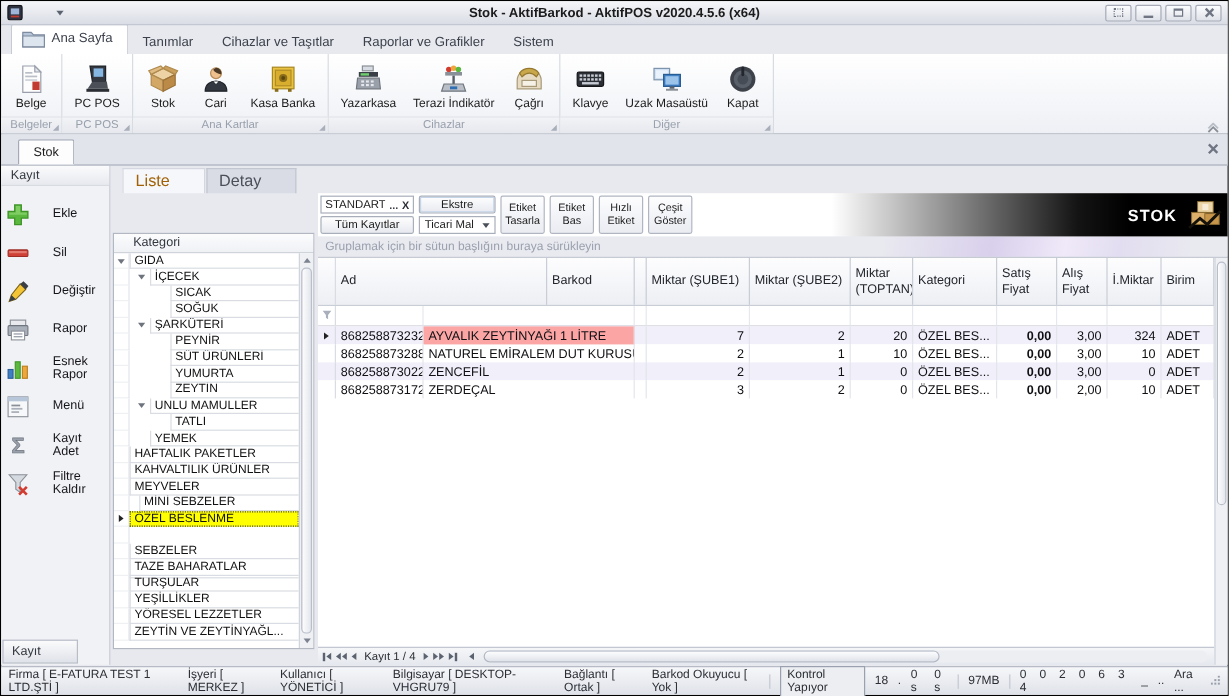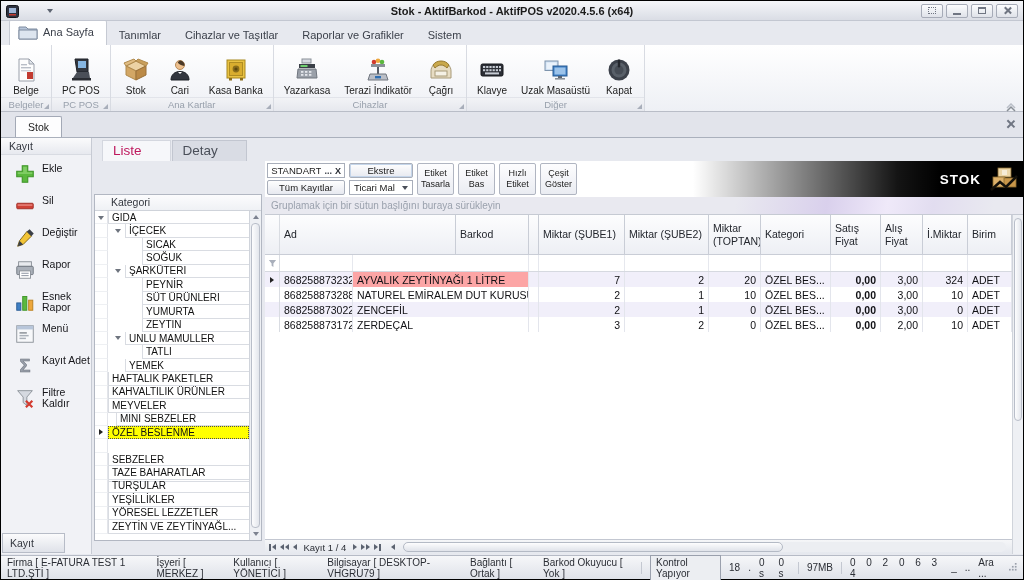--- a/index.html
+++ b/index.html
@@ -27,21 +27,21 @@
 
   
   .ribbon-tabs { height:24px; display:flex; align-items:flex-end; padding-left:8px; background:#e7e9ef; }
   .rtab { font-size:11px; color:#3c414b; padding:4px 12px 4px; display:flex; align-items:center; gap:5px; }
   .rtab.active { background:#fff; border:1px solid #c6cad3; border-bottom:none; border-radius:2px 2px 0 0; padding:3px 12px 5px 8px; }
   .rtab .tabicon { width:20px; height:16px; display:inline-block; }
 
   
   .ribbon { height:67px; background:linear-gradient(#ffffff,#eef0f5); border-bottom:1px solid #b9bdc7; display:flex; position:relative; }
   .rgroup { display:flex; flex-direction:column; border-right:1px solid #d8dbe2; }
-  .rgroup-btns { flex:1; display:flex; align-items:flex-end; padding:2px 4px 0; gap:2px; }
+  .rgroup-btns { flex:1; display:flex; align-items:center; padding:2px 4px 0; gap:2px; }
   .rbtn { display:flex; flex-direction:column; align-items:center; justify-content:flex-start;
     padding:1px 6px; font-size:10px; color:#1c1c1c; text-align:center; line-height:1.1; min-width:42px; }
   .rbtn .ico26 { width:26px; height:26px; margin-bottom:2px; }
   .rgroup-cap { height:14px; font-size:9.5px; color:#98a0ac; text-align:center; line-height:14px;
     background:linear-gradient(#f2f3f6,#e6e8ee); border-top:1px solid #e2e4ea; position:relative; }
   .rgroup-cap .cap-corner { position:absolute; right:2px; bottom:2px; width:0; height:0;
     border-left:5px solid transparent; border-bottom:5px solid #a8aeba; }
   .ribbon-collapse { position:absolute; right:6px; bottom:2px; width:12px; height:10px; }
 
   
@@ -53,31 +53,31 @@
   .doc-close::before{ transform:rotate(45deg);} .doc-close::after{ transform:rotate(-45deg);}
 
   
   .bodyrow { height:416px; display:flex; }
 
   
   .nav { width:95px; background:#f1f2f6; border-right:1px solid #c7cbd4; display:flex; flex-direction:column; }
   .nav-header { height:17px; line-height:16px; padding-left:8px; font-size:10.5px; color:#33373f;
     background:linear-gradient(#fbfbfc,#e7e9ef); border-bottom:1px solid #d8dbe2; }
   .nav-items { flex:1; padding-top:8px; }
-  .nav-item { height:32px; display:flex; align-items:flex-start; gap:6px; padding-left:13px; font-size:10.5px; color:#16161a; }
+  .nav-item { height:32px; display:flex; align-items:center; gap:18px; padding-left:3px; font-size:10.5px; color:#16161a; }
   .nav-item .ico22 { width:22px; height:22px; flex:none; }
   .nav-item span.lbl { line-height:1.05; }
   .nav-footer { height:20px; margin:0 26px 1px 1px; border:1px solid #b7bcc7;
     background:linear-gradient(#fbfbfc,#dfe2e9); font-size:10.5px; color:#33373f; line-height:18px; padding-left:7px; }
 
   
   .content { flex:1; display:flex; flex-direction:column; }
   .ctabs { height:23px; display:flex; align-items:flex-end; padding-left:10px; gap:1px; }
   .ctab { font-size:13.5px; padding:2px 28px 3px 10px; }
-  .ctab.active { background:#f6f7fa; color:#be185d; border:1px solid #d4d7df; border-bottom:none; }
+  .ctab.active { background:#f6f7fa; color:#a16207; border:1px solid #d4d7df; border-bottom:none; }
   .ctab.inactive { background:#d9dce4; color:#4a4f59; border:1px solid #c2c6d0; border-bottom:none; }
   .content-row { flex:1; display:flex; }
 
   
   .tree-wrap { width:168px; margin:33px 0 13px 2px; background:#fff; border:1px solid #b2b7c2;
     display:flex; flex-direction:column; position:relative; }
   .tree-header { height:16px; line-height:15px; padding-left:16px; font-size:10.5px; color:#33373f;
     background:linear-gradient(#fcfcfd,#eff1f5); border-bottom:1px solid #cfd3da; }
   .tree-body { flex:1; position:relative; overflow:hidden; margin-right:12px; }
   .trow { height:13.45px; display:flex; position:relative; }

